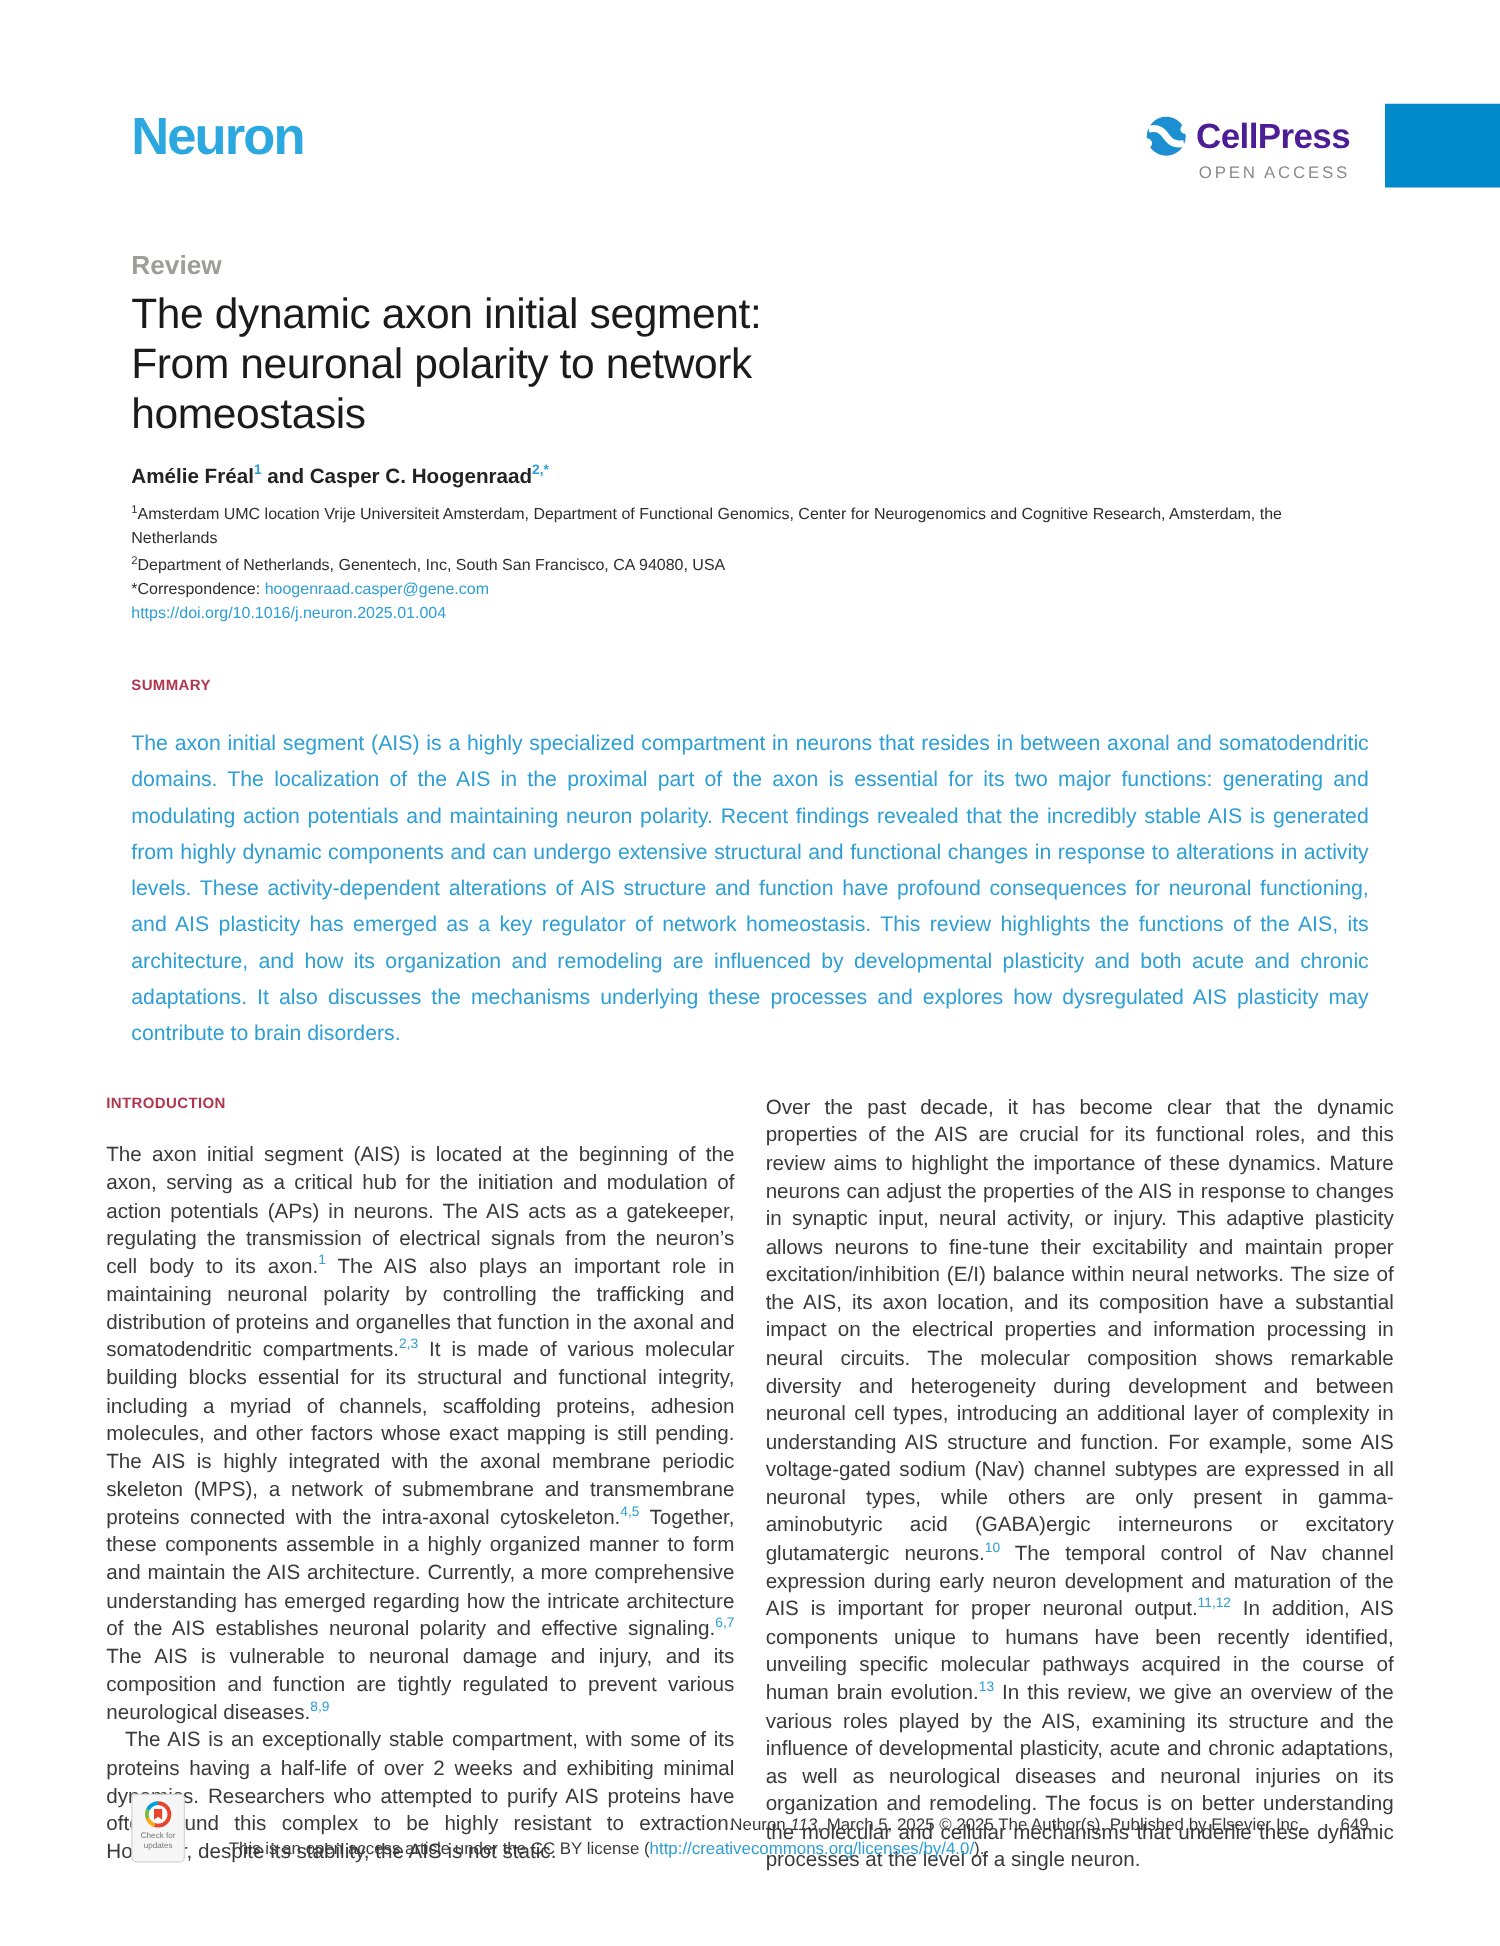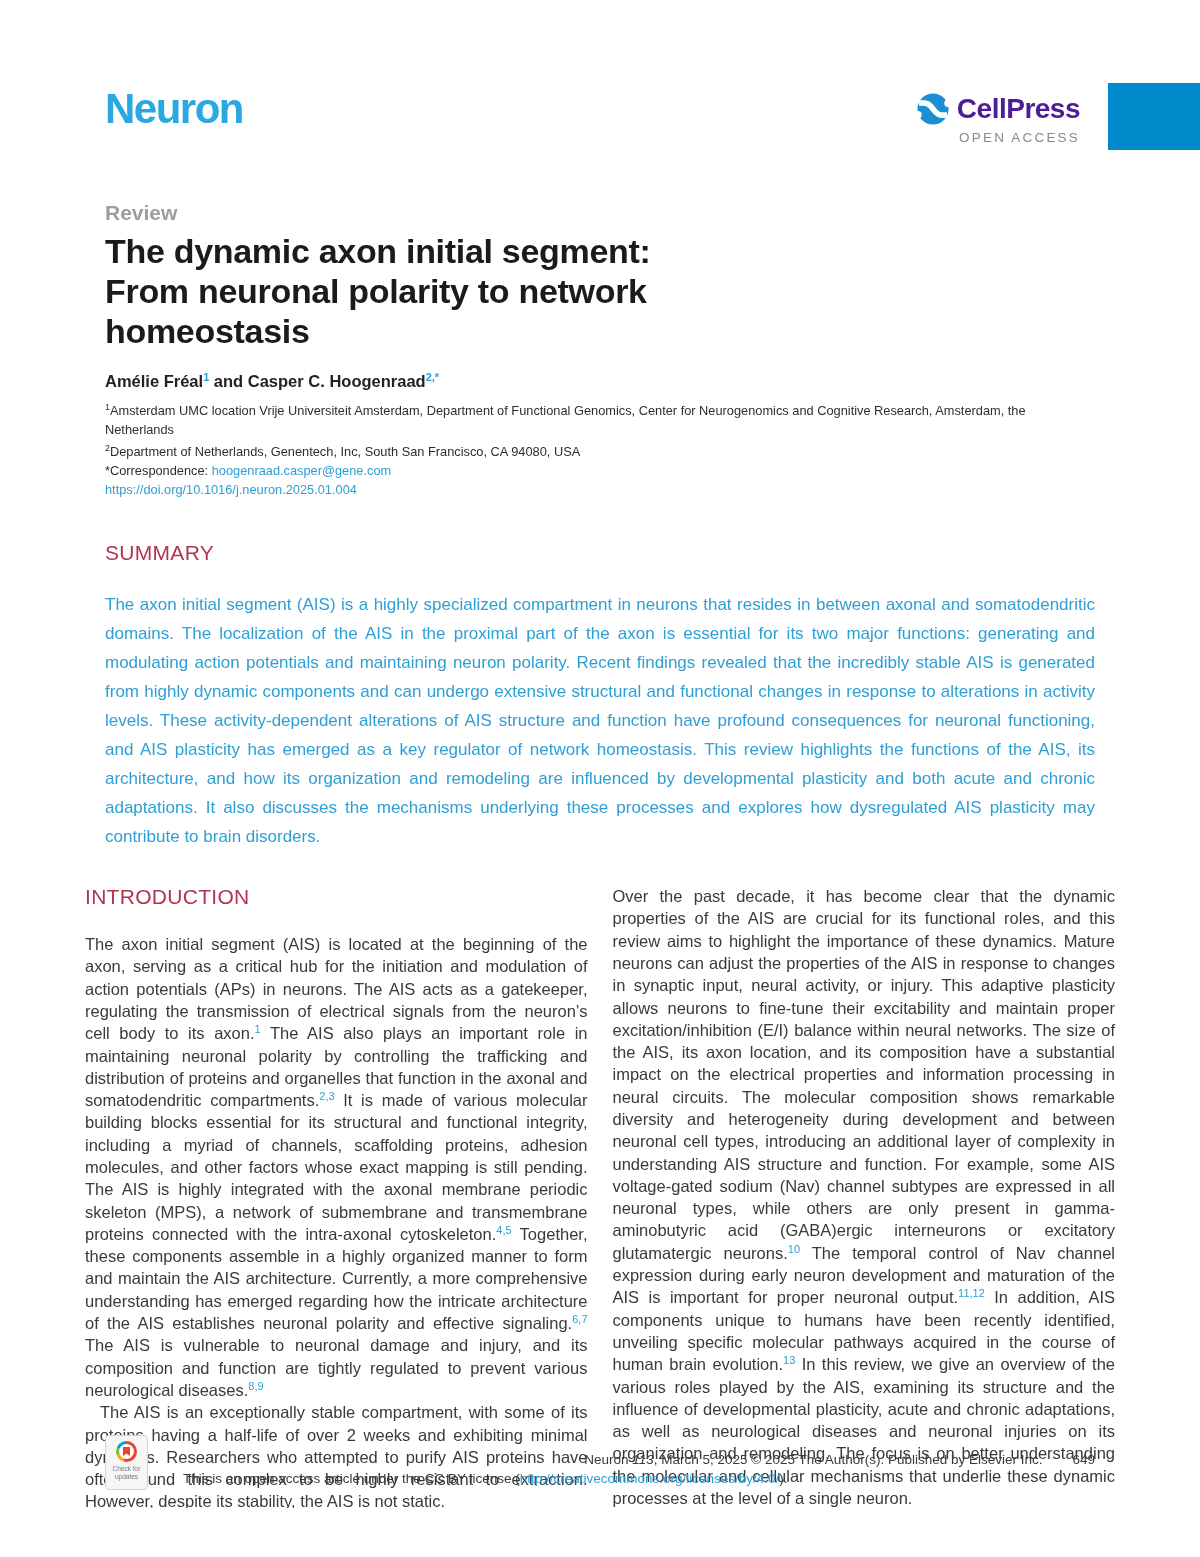--- a/index.html
+++ b/index.html
@@ -13,29 +13,29 @@
   .publisher { display:flex; flex-direction:column; align-items:flex-end; margin-right:15px; margin-top:4px; }
   .cp-row { display:flex; align-items:center; gap:7px; }
   .cp-name { font-size:28px; font-weight:bold; color:#4c1d95; letter-spacing:-0.5px; line-height:1; }
   .cp-icon svg { display:block; }
   .cp-oa { font-size:13.5px; color:#8a8a8a; letter-spacing:2.2px; margin-top:4px; }
   .corner-square { position:absolute; top:83px; right:0; width:92px; height:67px; background:#0089cb; }
 
   
   .head-block { padding:0 105px; }
   .review-label { margin-top:56px; font-size:21px; font-weight:bold; color:#9d9d9c; }
-  .title { margin-top:6px; font-size:34px; line-height:40px; font-weight:bold; color:#1b1b1b; letter-spacing:-0.3px; }
+  .title { margin-top:6px; font-size:34px; line-height:40px; font-weight:normal; color:#1b1b1b; letter-spacing:-0.3px; }
   .authors { margin-top:21px; font-size:16.5px; font-weight:bold; color:#232323; }
   .authors .ref { font-weight:bold; }
   .affils { margin-top:7px; font-size:12.8px; line-height:18.5px; color:#2e2e2e; }
   .affils sup { font-size:9px; }
   .link { color:#2e9fd4; text-decoration:none; cursor:pointer; }
 
   
-  .sec { font-size:21px; font-weight:normal; color:#b0364f; letter-spacing:0.3px; }
+  .sec { font-size:12px; font-weight:bold; color:#b0364f; letter-spacing:0.3px; }
 
   
   .summary-head { margin-top:42px; }
   .summary-text { margin-top:25px; font-size:17px; line-height:29px; color:#2e9fd4; text-align:justify; }
 
   
   .columns { display:flex; gap:25px; padding:0 85px; margin-top:34px; }
   .col { flex:1 1 0; min-width:0; }
   .intro-head { margin-bottom:24px; }
   .body-p { font-size:16.5px; line-height:22.3px; text-align:justify; color:#3a3a3a; }

